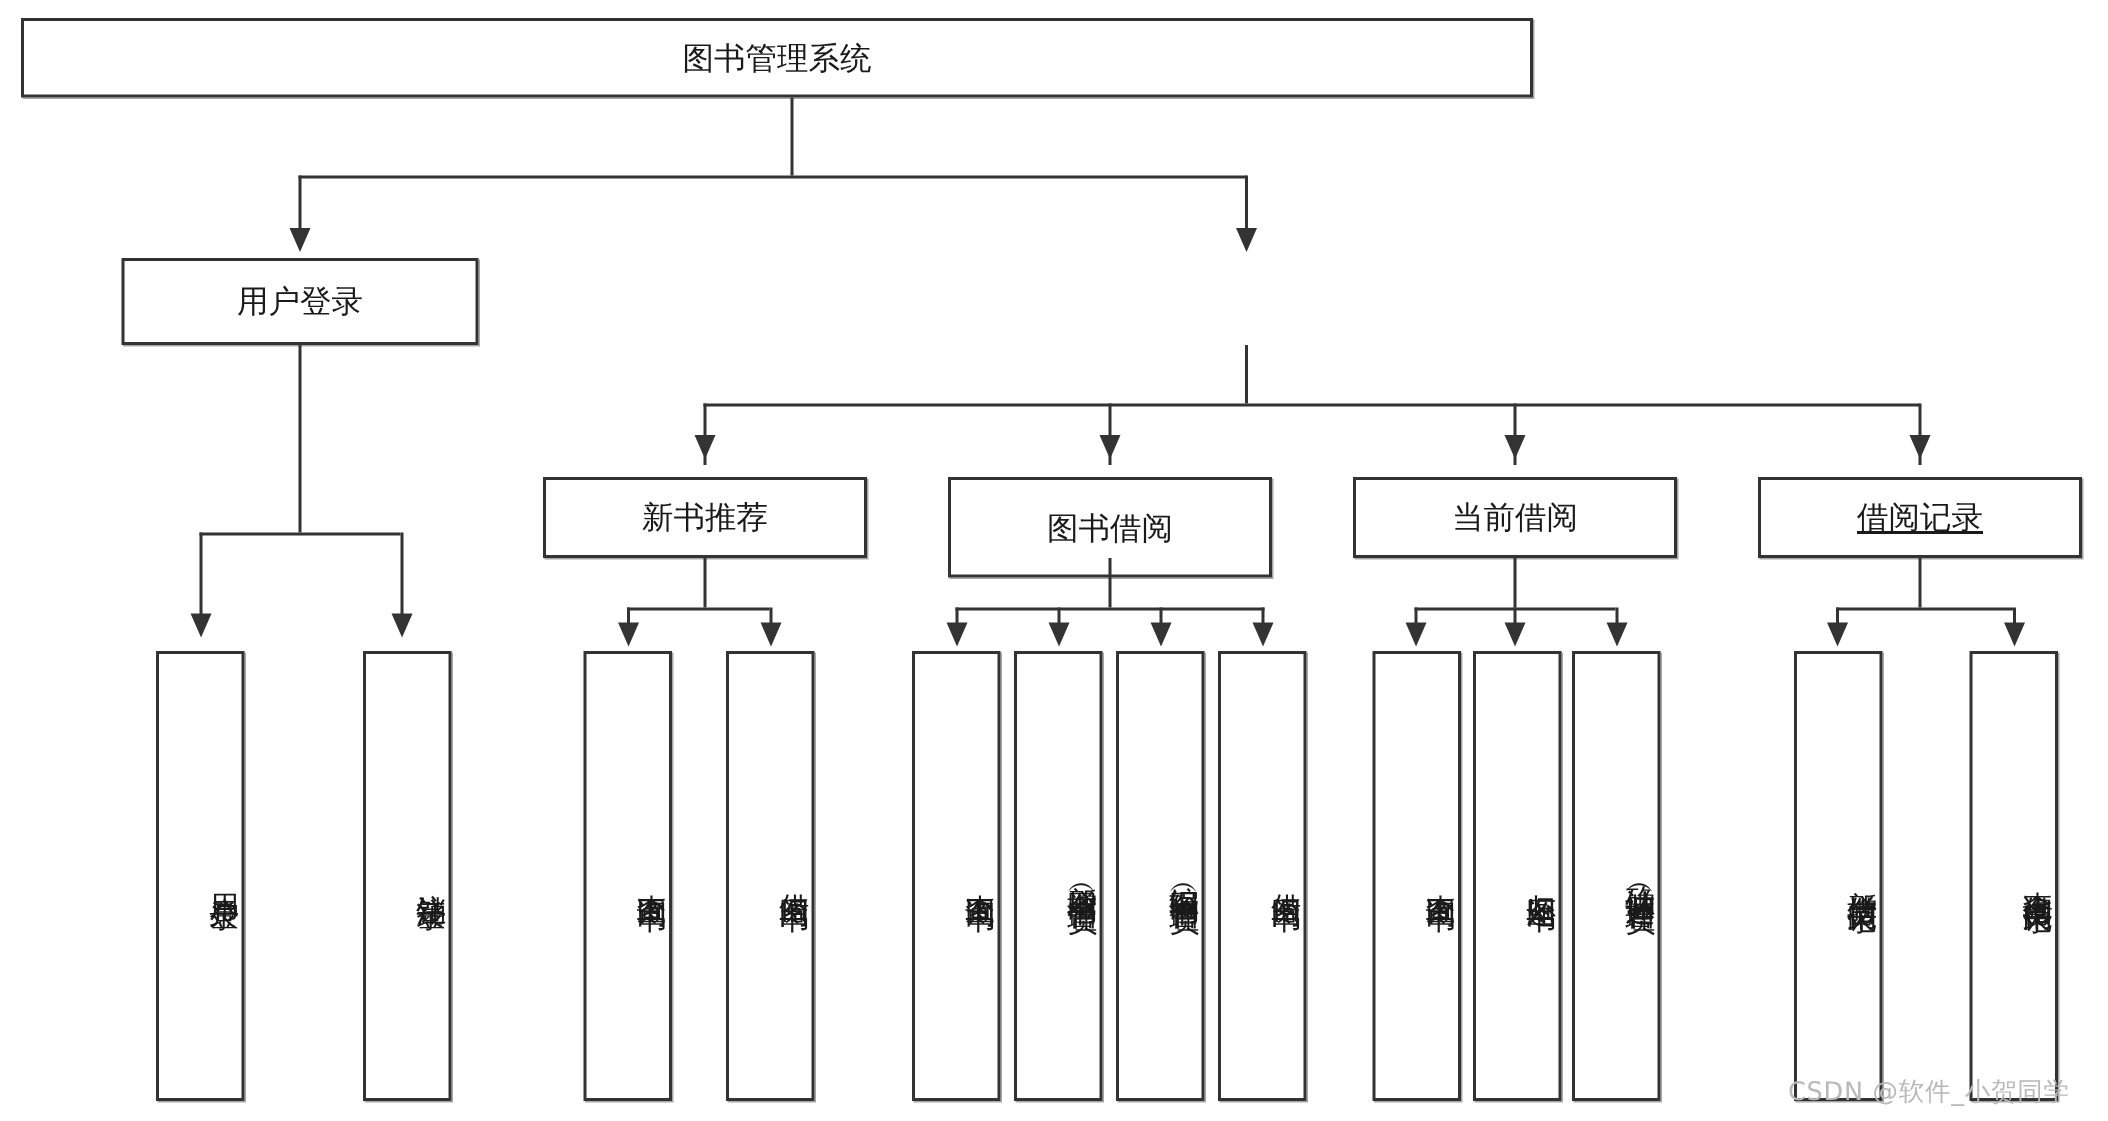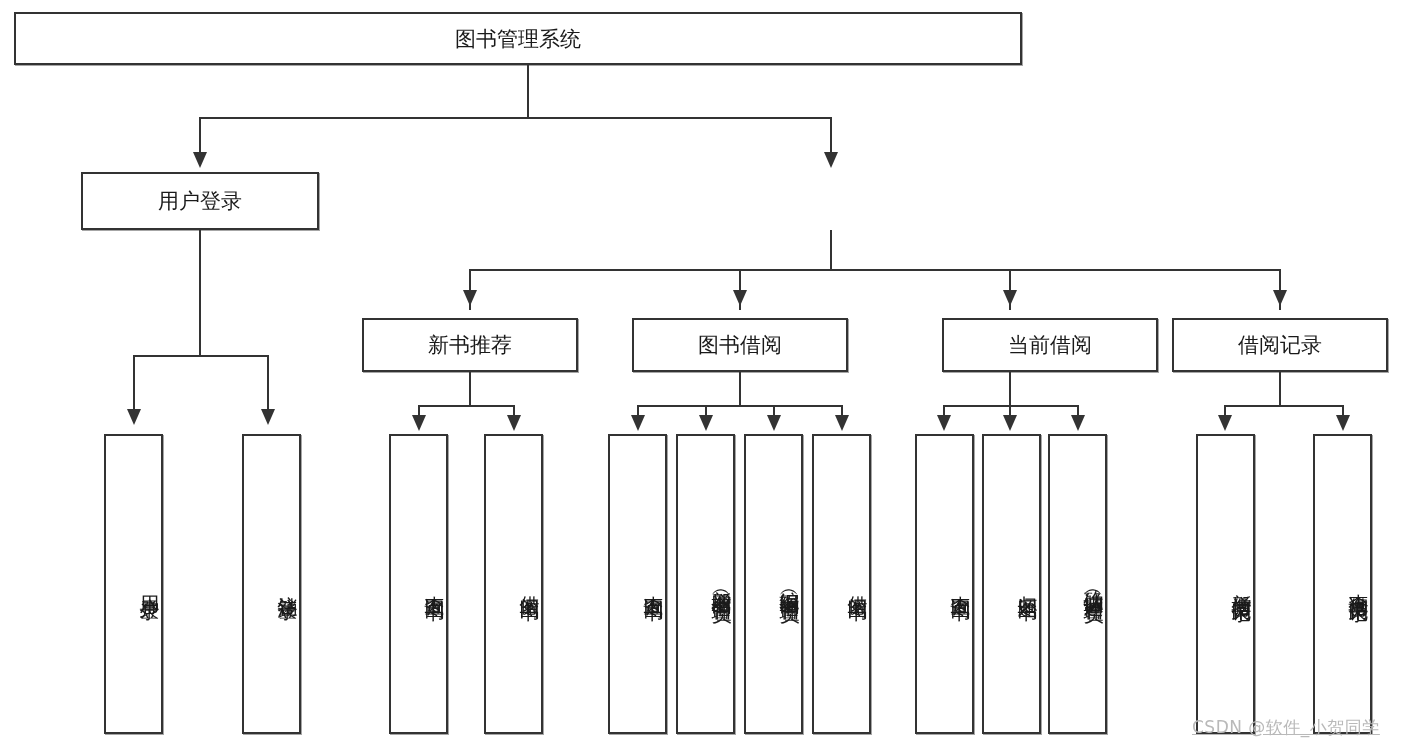--- a/index.html
+++ b/index.html
@@ -63,21 +63,20 @@
     border-left: 7px solid transparent;
     border-right: 7px solid transparent;
     border-top: 16px solid #333333;
   }
   .watermark {
     position: absolute;
     font-size: 17px;
     color: #b9b9b9;
     white-space: nowrap;
     letter-spacing: 0.5px;
-    text-decoration: underline;
   }
 </style>
 </head>
 <body>
 
 <div id="canvas">
 
   <div class="node root" style="left:14px; top:12px; width:1008px; height:53px;">
     <span>图书管理系统</span>
   </div>
@@ -109,27 +108,27 @@
   <div class="edge v" style="left:739px; top:269px; height:41px;"></div>
   <div class="arrow" style="left:733px; top:290px;"></div>
   <div class="edge v" style="left:1009px; top:269px; height:41px;"></div>
   <div class="arrow" style="left:1003px; top:290px;"></div>
   <div class="edge v" style="left:1279px; top:269px; height:41px;"></div>
   <div class="arrow" style="left:1273px; top:290px;"></div>
 
   <div class="node lvl2" style="left:362px; top:318px; width:216px; height:54px;">
     <span>新书推荐</span>
   </div>
-  <div class="node lvl2" style="left:632px; top:318px; width:216px; height:54px;">
+  <div class="node lvl2" style="left:632px; top:318px; width:216px; height:67px;">
     <span>图书借阅</span>
   </div>
-  <div class="node lvl2" style="left:902px; top:318px; width:216px; height:54px;margin-left:40px;">
+  <div class="node lvl2" style="left:902px; top:318px; width:216px; height:54px;">
     <span>当前借阅</span>
   </div>
-  <div class="node lvl2" style="left:1172px; top:318px; width:216px; height:54px;">
+  <div class="node lvl2" style="left:1172px; top:318px; width:216px; height:54px;text-decoration:underline;">
     <span>借阅记录</span>
   </div>
 
   <div class="edge v" style="left:469px; top:372px; height:33px;"></div>
   <div class="edge h" style="left:418px; top:405px; width:95px;"></div>
   <div class="edge v" style="left:418px; top:405px; height:16px;"></div>
   <div class="arrow" style="left:412px; top:415px;"></div>
   <div class="edge v" style="left:513px; top:405px; height:16px;"></div>
   <div class="arrow" style="left:507px; top:415px;"></div>
 

